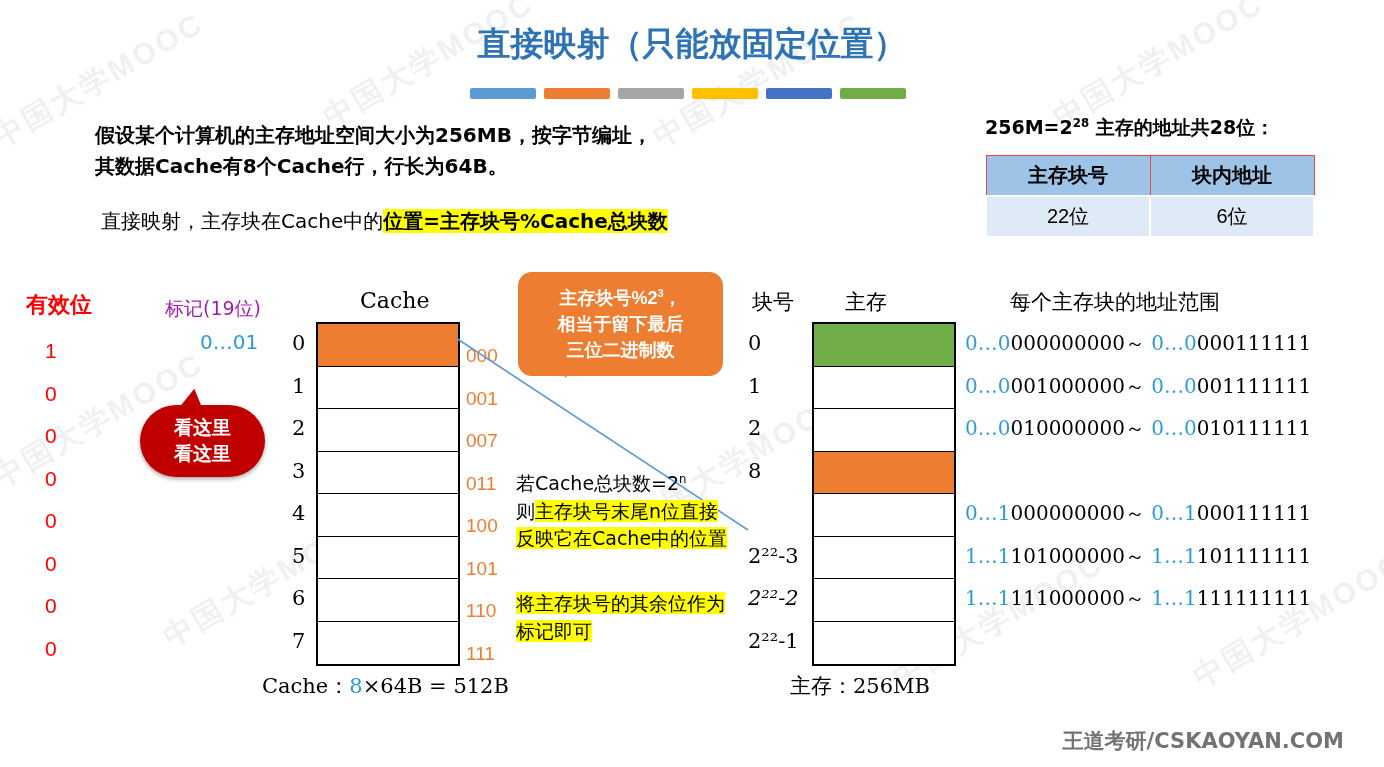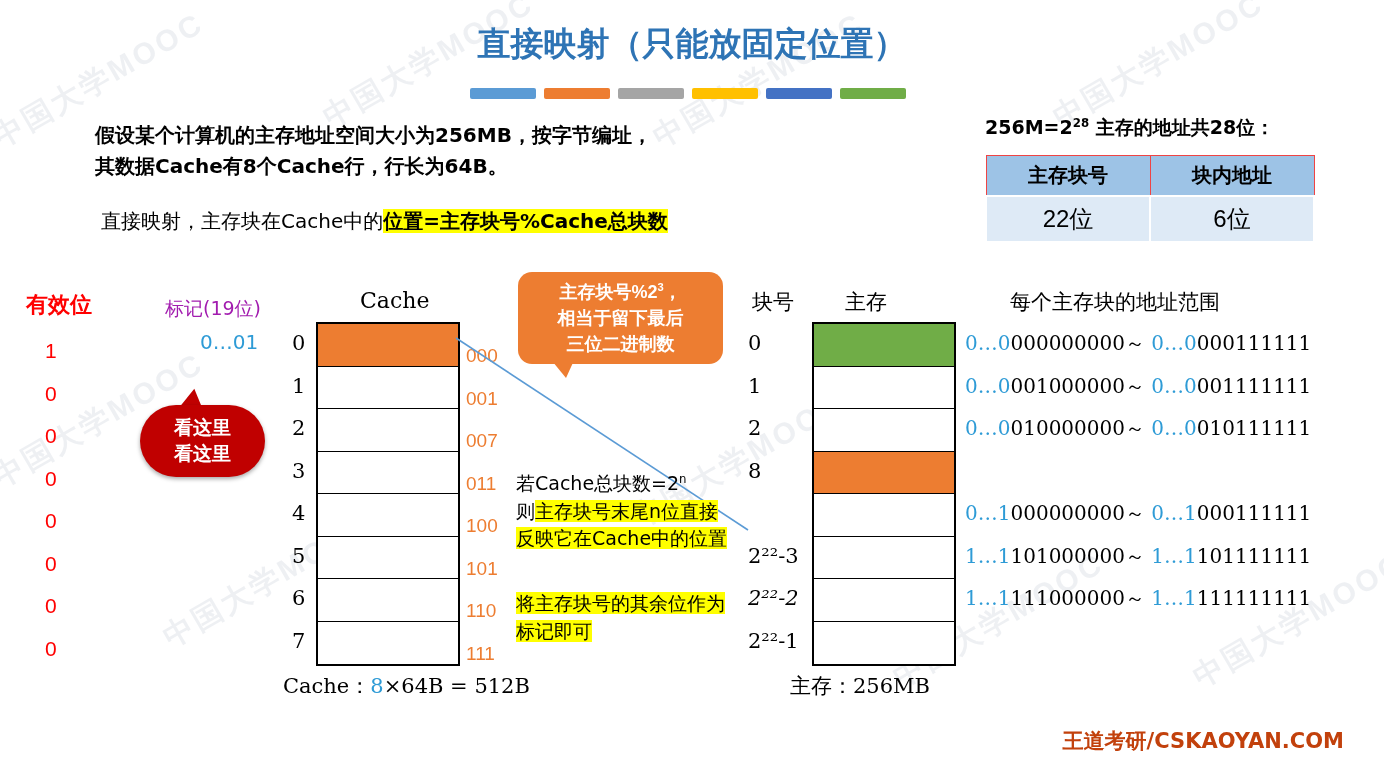--- a/index.html
+++ b/index.html
@@ -26,21 +26,21 @@
 
   #para1{top:120px;left:95px;width:570px;font-size:20px;font-weight:bold;color:#000;line-height:1.55;}
   #para2{top:208px;left:101px;width:700px;font-size:20px;color:#000;}
   .hl{background:#FFFF00;}
   .bold{font-weight:bold;}
 
   
   #addrnote{top:115px;left:985px;font-size:19px;font-weight:bold;color:#000;}
   #addrtable{position:absolute;top:155px;left:985px;width:330px;border-collapse:collapse;}
   #addrtable th{background:#9DC3E6;color:#000;font-size:20px;font-weight:bold;padding:6px 0;text-align:center;border:1px solid #ef4444;}
-  #addrtable td{background:#DEEAF6;color:#000;font-size:24px;padding:6px 0;text-align:center;border:2px solid #fff;}
+  #addrtable td{background:#DEEAF6;color:#000;font-size:20px;padding:6px 0;text-align:center;border:2px solid #fff;}
 
   
   #lbl-valid{top:290px;left:26px;font-size:22px;color:#FF0000;font-weight:bold;}
   #lbl-tag{top:296px;left:165px;font-size:19px;color:#a21caf;}
   #tagval{top:330px;left:200px;font-size:20px;color:#2E9BD6;}
   .validcol{position:absolute;left:45px;top:330px;font-size:21px;color:#FF0000;}
   .validcol div{height:42.5px;line-height:42.5px;}
 
   
   #callout{
@@ -56,26 +56,26 @@
   
   #cache-cap{top:288px;left:360px;font-size:22px;color:#000;font-family:"DejaVu Serif","Liberation Serif",serif;}
   #cache{position:absolute;left:316px;top:322px;width:140px;border:2px solid #000;}
   #cache .row{height:42.5px;border-bottom:1px solid #000;box-sizing:border-box;background:#fff;}
   #cache .row:last-child{border-bottom:none;}
   #cache .row.fill{background:#ED7D31;}
   .cidx{position:absolute;left:292px;top:322px;font-size:21px;color:#000;}
   .cidx div{height:42.5px;line-height:42.5px;font-family:"DejaVu Serif","Liberation Serif",serif;}
   .cbin{position:absolute;left:466px;top:335px;font-size:19px;color:#ED7D31;}
   .cbin div{height:42.5px;line-height:42.5px;}
-  #cache-foot{top:672px;left:262px;font-size:21px;color:#000;font-family:"DejaVu Serif","Liberation Serif",serif;margin-left:21px;}
+  #cache-foot{top:672px;left:262px;font-size:21px;color:#000;font-family:"DejaVu Serif","Liberation Serif",serif;}
   #cache-foot .blue{color:#2E9BD6;}
 
   
   #ocall{
-    position:absolute;left:518px;top:272px;width:205px;height:92px;background:#ED7D31;
+    position:absolute;left:518px;top:272px;width:205px;height:104px;background:#ED7D31;
     border-radius:14px;color:#fff;font-size:18px;font-weight:bold;text-align:center;
     display:flex;align-items:center;justify-content:center;line-height:1.45;
   }
   #ocall-tail{position:absolute;left:548px;top:356px;width:0;height:0;
     border-left:18px solid transparent;border-right:10px solid transparent;border-top:22px solid #ED7D31;}
 
   
   #note1{top:470px;left:516px;width:220px;font-size:19px;color:#000;line-height:1.45;}
   #note2{top:590px;left:516px;width:216px;font-size:19px;color:#000;line-height:1.45;}
 
@@ -91,21 +91,21 @@
   .midx div{font-family:"DejaVu Serif","Liberation Serif",serif;}
   #mm-foot{top:672px;left:790px;font-size:21px;color:#000;font-family:"DejaVu Serif","Liberation Serif",serif;}
 
   
   #rng-title{top:288px;left:1010px;font-size:21px;color:#000;font-family:"DejaVu Serif","Liberation Serif",serif;}
   #rng{position:absolute;left:965px;top:322px;width:400px;font-size:20px;}
   #rng div{height:42.5px;line-height:42.5px;white-space:nowrap;font-family:"DejaVu Serif","Liberation Serif",serif;}
   .bl{color:#2E9BD6;}
   .bk{color:#000;}
 
-  #footer{position:absolute;right:40px;bottom:12px;font-size:21px;font-weight:bold;color:#c2410c;}
+  #footer{position:absolute;right:40px;bottom:12px;font-size:21px;font-weight:bold;color:#737373;}
 
   sup{font-size:.62em;vertical-align:super;}
   svg.conn{position:absolute;left:0;top:0;width:1384px;height:767px;pointer-events:none;}
 </style>
 </head>
 <body>
 
 <div class="wm" style="left:-20px;top:60px;">中国大学MOOC</div>
 <div class="wm" style="left:-20px;top:400px;">中国大学MOOC</div>
 <div class="wm" style="left:310px;top:40px;">中国大学MOOC</div>

